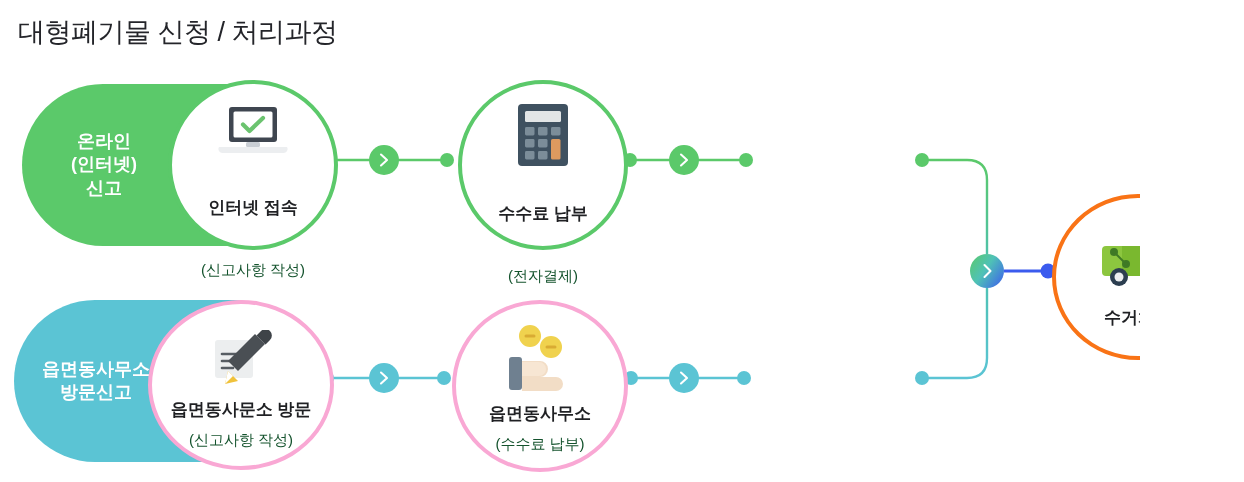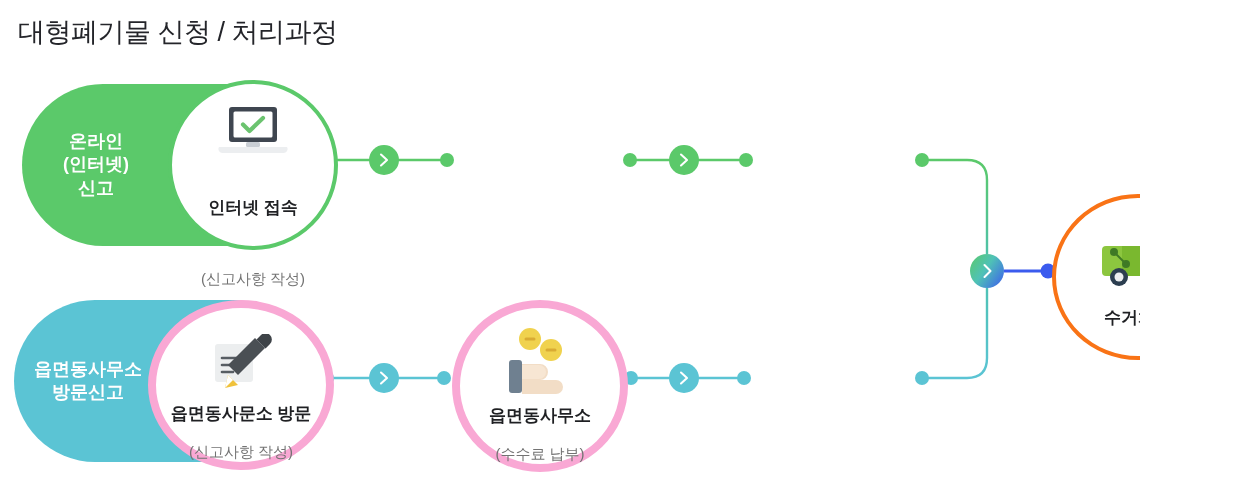--- a/index.html
+++ b/index.html
@@ -50,21 +50,21 @@
     box-sizing: border-box;
   }
   .lane-pill .pill-label {
     color: #ffffff;
     font-size: 18px;
     font-weight: 700;
     line-height: 1.28;
     text-align: center;
     white-space: pre-line;
     width: 132px;
-    margin-left: 8px;
+    margin-left: 16px;
     text-shadow: 0 0 1px rgba(0,0,0,0.05);
   }
   .lane-online {
     left: 22px;
     top: 84px;
     width: 300px;
     height: 162px;
     background: #5bc96a;
   }
   .lane-visit {
@@ -80,21 +80,21 @@
     position: absolute;
     border-radius: 50%;
     background: #ffffff;
     box-sizing: border-box;
     display: flex;
     flex-direction: column;
     align-items: center;
     justify-content: flex-start;
   }
   .node.green  { border: 4px solid #5bc96a; gap: 32px; }
-  .node.teal   { border: 8px solid #f9a8d4; }
+  .node.teal   { border: 4px solid #f9a8d4; }
   .node.blue   { border: 4px solid #f97316; }
 
   .node .icon-wrap {
     height: 78px;
     display: flex;
     align-items: center;
     justify-content: center;
     margin-top: 18px;
   }
   .node .node-title {
@@ -102,25 +102,25 @@
     font-weight: 700;
     color: #1f2023;
     line-height: 1.22;
     text-align: center;
     white-space: pre-line;
     margin-top: 4px;
   }
   .node .node-sub {
     font-size: 15px;
     font-weight: 400;
-    color: #737373;
+    color: #14532d;
     line-height: 1.25;
     text-align: center;
     white-space: pre-line;
-    margin-top: 19px;
+    margin-top: 10px;
   }
 
   
   #node-internet   { left: 168px; top: 80px;  width: 170px; height: 170px; }
   #node-fee        { left: 458px; top: 80px;  width: 170px; height: 170px; }
   #node-printcert  { left: 752px; top: 80px;  width: 172px; height: 172px; }
   #node-visitoffice{ left: 148px; top: 300px; width: 186px; height: 170px; }
   #node-officefee  { left: 452px; top: 300px; width: 176px; height: 172px; }
   #node-attachcert { left: 750px; top: 300px; width: 176px; height: 172px; }
   #node-collect    { left: 1052px; top: 194px; width: 172px; height: 166px; }
@@ -226,20 +226,40 @@
         <rect x="20.5" y="9.5" width="39" height="26" rx="1.5" fill="#ffffff"></rect>
         <path d="M30 22.5 l6.5 6.5 L50 16" stroke="#6bc36f" stroke-width="4.2" fill="none" stroke-linecap="round" stroke-linejoin="round"></path>
         <path d="M6 45 h68 a4 4 0 0 1 -4 6 H10 a4 4 0 0 1 -4 -6 z" fill="#eceef0"></path>
         <rect x="33" y="40" width="14" height="5" rx="1.6" fill="#c9ced4"></rect>
       </svg>
     </div>
     <div class="node-title">인터넷 접속</div>
     <div class="node-sub">(신고사항 작성)</div>
   </div>
 
+  <div class="node green" id="node-fee">
+    <div class="icon-wrap">
+      <svg width="58" height="66" viewBox="0 0 58 66" xmlns="http://www.w3.org/2000/svg">
+        <rect x="4" y="2" width="50" height="62" rx="4" fill="#3f5160"></rect>
+        <rect x="11" y="9" width="36" height="11" rx="1.5" fill="#e2e5e6"></rect>
+        <g fill="#7c8d99">
+          <rect x="11" y="25" width="9.5" height="8.5" rx="1.4"></rect>
+          <rect x="24" y="25" width="9.5" height="8.5" rx="1.4"></rect>
+          <rect x="37" y="25" width="9.5" height="8.5" rx="1.4"></rect>
+          <rect x="11" y="37" width="9.5" height="8.5" rx="1.4"></rect>
+          <rect x="24" y="37" width="9.5" height="8.5" rx="1.4"></rect>
+          <rect x="11" y="49" width="9.5" height="8.5" rx="1.4"></rect>
+          <rect x="24" y="49" width="9.5" height="8.5" rx="1.4"></rect>
+        </g>
+        <rect x="37" y="37" width="9.5" height="20.5" rx="1.6" fill="#dd9a5f"></rect>
+      </svg>
+    </div>
+    <div class="node-title">수수료 납부</div>
+    <div class="node-sub">(전자결제)</div>
+  </div>
 
 
   <div class="node teal" id="node-visitoffice">
     <div class="icon-wrap">
       <svg width="76" height="62" viewBox="0 0 76 62" xmlns="http://www.w3.org/2000/svg">
         <rect x="12" y="10" width="38" height="38" rx="3" fill="#eceeef"></rect>
         <g stroke="#575d63" stroke-width="2.6" stroke-linecap="round">
           <line x1="19" y1="24" x2="34" y2="24"></line>
           <line x1="19" y1="31" x2="37" y2="31"></line>
           <line x1="19" y1="38" x2="30" y2="38"></line>

